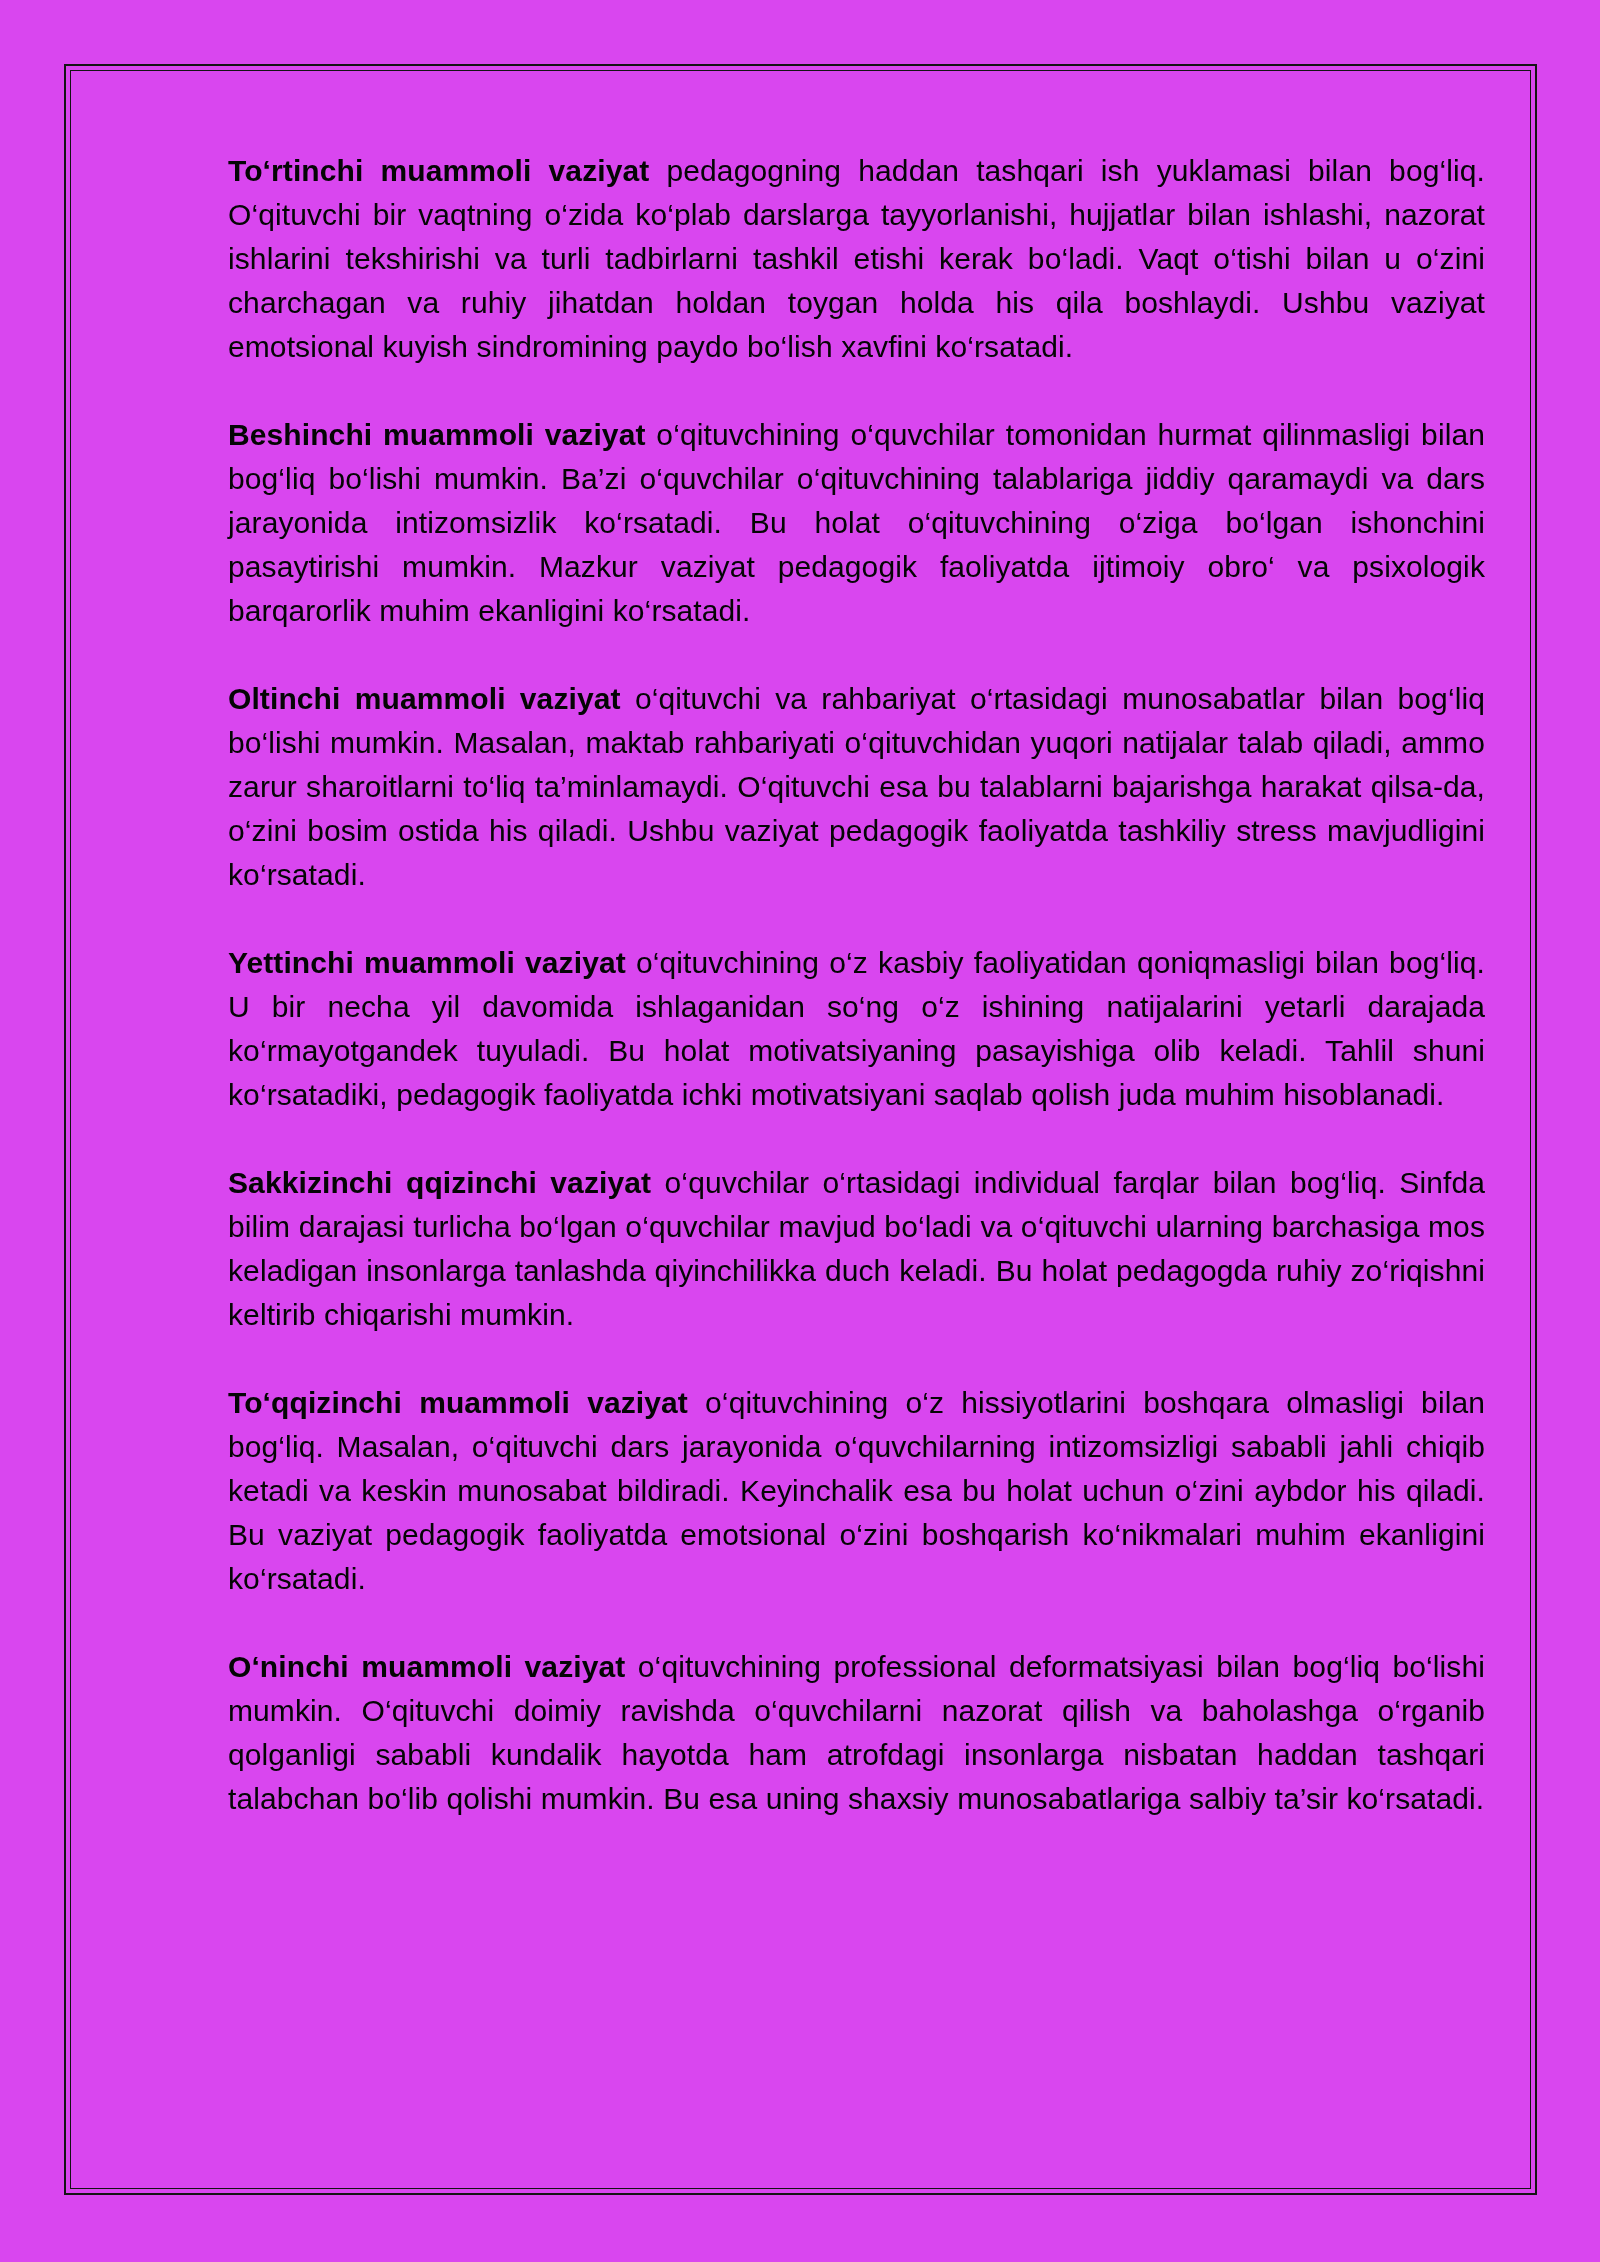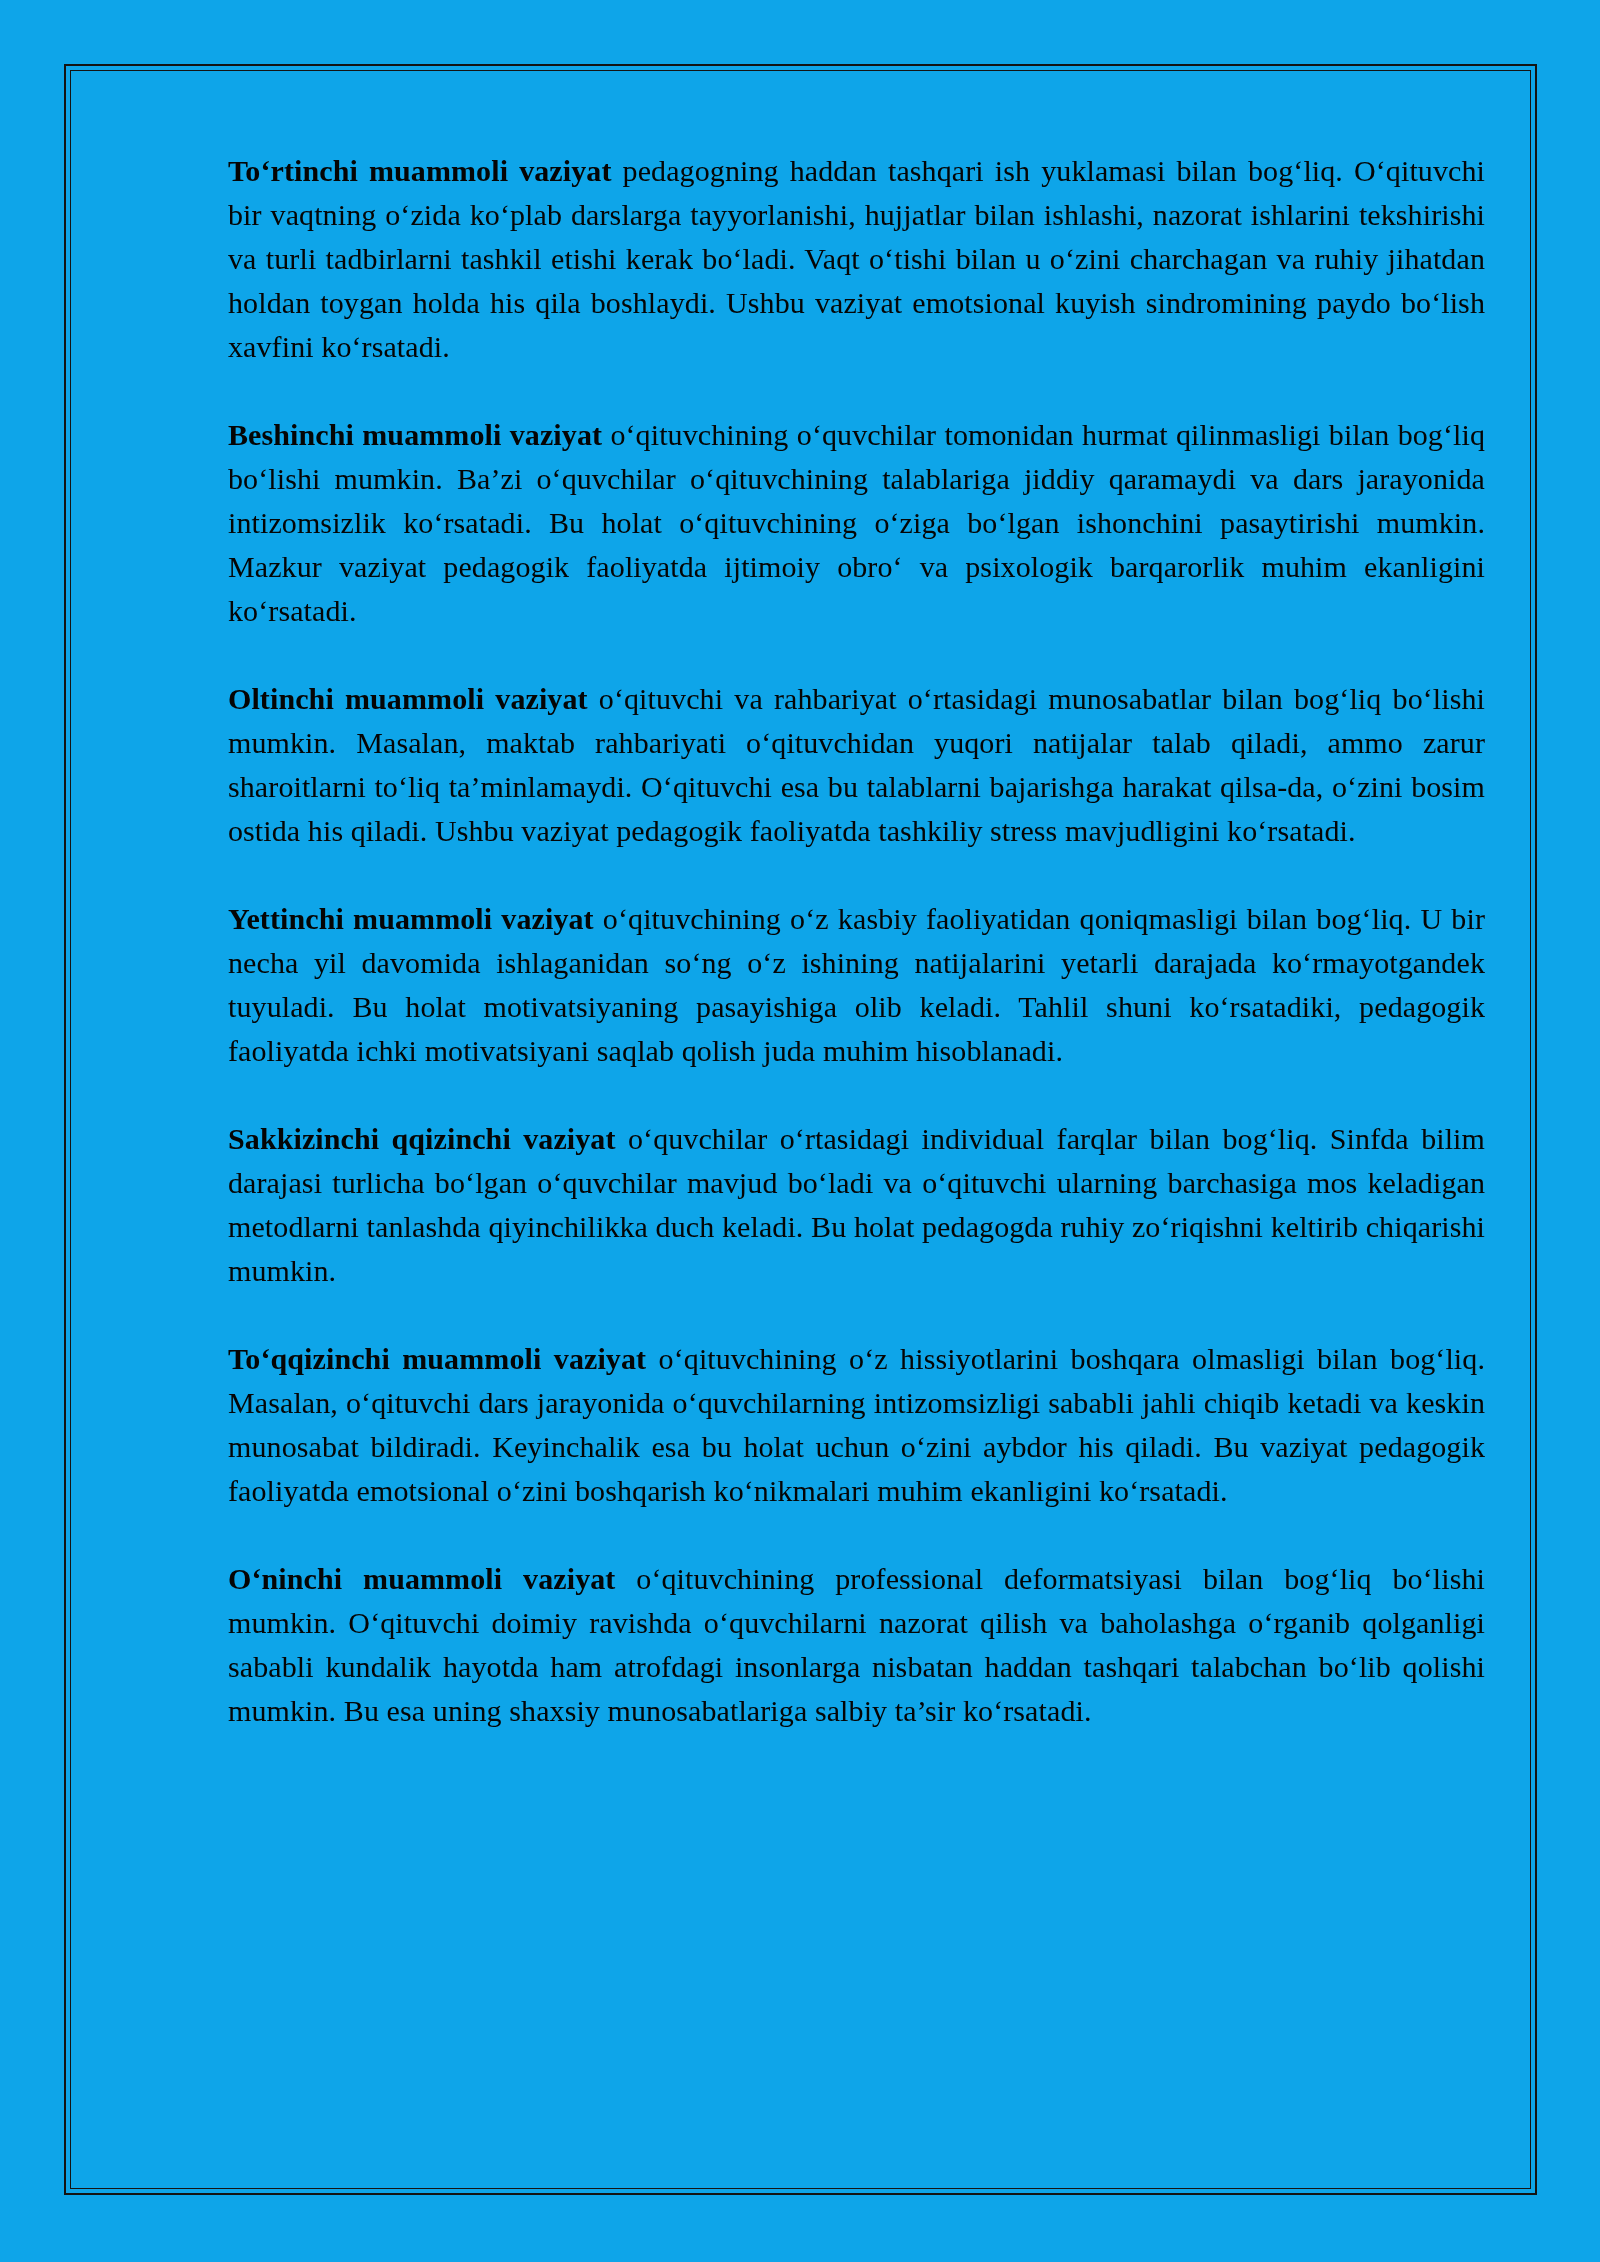--- a/index.html
+++ b/index.html
@@ -4,22 +4,22 @@
 <style>
   html, body {
     margin: 0;
     padding: 0;
     background: #ffffff;
   }
   .page {
     position: relative;
     width: 1600px;
     height: 2262px;
-    background: #0ea5e9;
-    font-family: Liberation Serif, serif;
+    background: #d946ef;
+    font-family: Liberation Sans, sans-serif;
     color: #050505;
     overflow: hidden;
   }
   .frame {
     position: absolute;
     left: 64px;
     top: 64px;
     width: 1473px;
     height: 2131px;
     box-sizing: border-box;
@@ -62,20 +62,20 @@
   <main class="content">
 
     <p class="para"><span class="lead">To‘rtinchi muammoli vaziyat</span><span> pedagogning haddan tashqari ish yuklamasi bilan bog‘liq. O‘qituvchi bir vaqtning o‘zida ko‘plab darslarga tayyorlanishi, hujjatlar bilan ishlashi, nazorat ishlarini tekshirishi va turli tadbirlarni tashkil etishi kerak bo‘ladi. Vaqt o‘tishi bilan u o‘zini charchagan va ruhiy jihatdan holdan toygan holda his qila boshlaydi. Ushbu vaziyat emotsional kuyish sindromining paydo bo‘lish xavfini ko‘rsatadi.</span></p>
 
     <p class="para"><span class="lead">Beshinchi muammoli vaziyat</span><span> o‘qituvchining o‘quvchilar tomonidan hurmat qilinmasligi bilan bog‘liq bo‘lishi mumkin. Ba’zi o‘quvchilar o‘qituvchining talablariga jiddiy qaramaydi va dars jarayonida intizomsizlik ko‘rsatadi. Bu holat o‘qituvchining o‘ziga bo‘lgan ishonchini pasaytirishi mumkin. Mazkur vaziyat pedagogik faoliyatda ijtimoiy obro‘ va psixologik barqarorlik muhim ekanligini ko‘rsatadi.</span></p>
 
     <p class="para"><span class="lead">Oltinchi muammoli vaziyat</span><span> o‘qituvchi va rahbariyat o‘rtasidagi munosabatlar bilan bog‘liq bo‘lishi mumkin. Masalan, maktab rahbariyati o‘qituvchidan yuqori natijalar talab qiladi, ammo zarur sharoitlarni to‘liq ta’minlamaydi. O‘qituvchi esa bu talablarni bajarishga harakat qilsa-da, o‘zini bosim ostida his qiladi. Ushbu vaziyat pedagogik faoliyatda tashkiliy stress mavjudligini ko‘rsatadi.</span></p>
 
     <p class="para"><span class="lead">Yettinchi muammoli vaziyat</span><span> o‘qituvchining o‘z kasbiy faoliyatidan qoniqmasligi bilan bog‘liq. U bir necha yil davomida ishlaganidan so‘ng o‘z ishining natijalarini yetarli darajada ko‘rmayotgandek tuyuladi. Bu holat motivatsiyaning pasayishiga olib keladi. Tahlil shuni ko‘rsatadiki, pedagogik faoliyatda ichki motivatsiyani saqlab qolish juda muhim hisoblanadi.</span></p>
 
-    <p class="para"><span class="lead">Sakkizinchi qqizinchi vaziyat</span><span> o‘quvchilar o‘rtasidagi individual farqlar bilan bog‘liq. Sinfda bilim darajasi turlicha bo‘lgan o‘quvchilar mavjud bo‘ladi va o‘qituvchi ularning barchasiga mos keladigan metodlarni tanlashda qiyinchilikka duch keladi. Bu holat pedagogda ruhiy zo‘riqishni keltirib chiqarishi mumkin.</span></p>
+    <p class="para"><span class="lead">Sakkizinchi qqizinchi vaziyat</span><span> o‘quvchilar o‘rtasidagi individual farqlar bilan bog‘liq. Sinfda bilim darajasi turlicha bo‘lgan o‘quvchilar mavjud bo‘ladi va o‘qituvchi ularning barchasiga mos keladigan insonlarga tanlashda qiyinchilikka duch keladi. Bu holat pedagogda ruhiy zo‘riqishni keltirib chiqarishi mumkin.</span></p>
 
     <p class="para"><span class="lead">To‘qqizinchi muammoli vaziyat</span><span> o‘qituvchining o‘z hissiyotlarini boshqara olmasligi bilan bog‘liq. Masalan, o‘qituvchi dars jarayonida o‘quvchilarning intizomsizligi sababli jahli chiqib ketadi va keskin munosabat bildiradi. Keyinchalik esa bu holat uchun o‘zini aybdor his qiladi. Bu vaziyat pedagogik faoliyatda emotsional o‘zini boshqarish ko‘nikmalari muhim ekanligini ko‘rsatadi.</span></p>
 
     <p class="para"><span class="lead">O‘ninchi muammoli vaziyat</span><span> o‘qituvchining professional deformatsiyasi bilan bog‘liq bo‘lishi mumkin. O‘qituvchi doimiy ravishda o‘quvchilarni nazorat qilish va baholashga o‘rganib qolganligi sababli kundalik hayotda ham atrofdagi insonlarga nisbatan haddan tashqari talabchan bo‘lib qolishi mumkin. Bu esa uning shaxsiy munosabatlariga salbiy ta’sir ko‘rsatadi.</span></p>
 
   </main>
 </div>
 
 </body></html>

